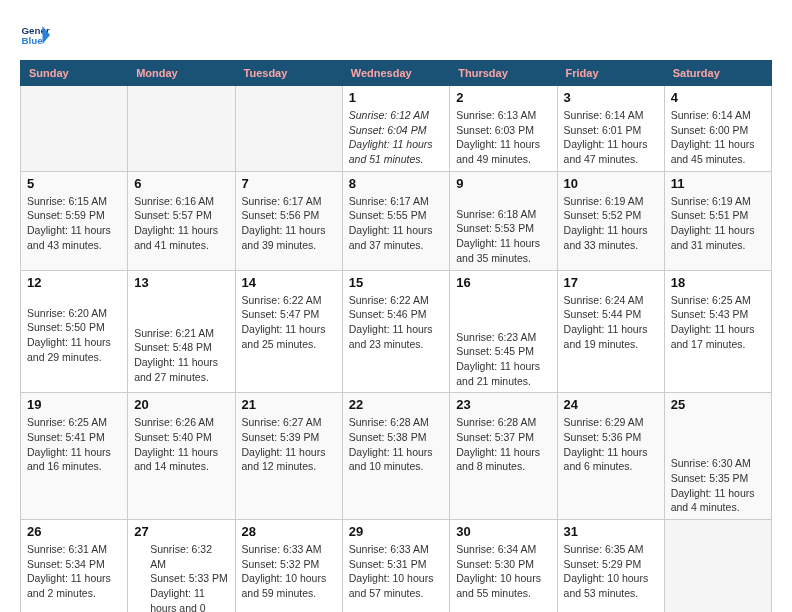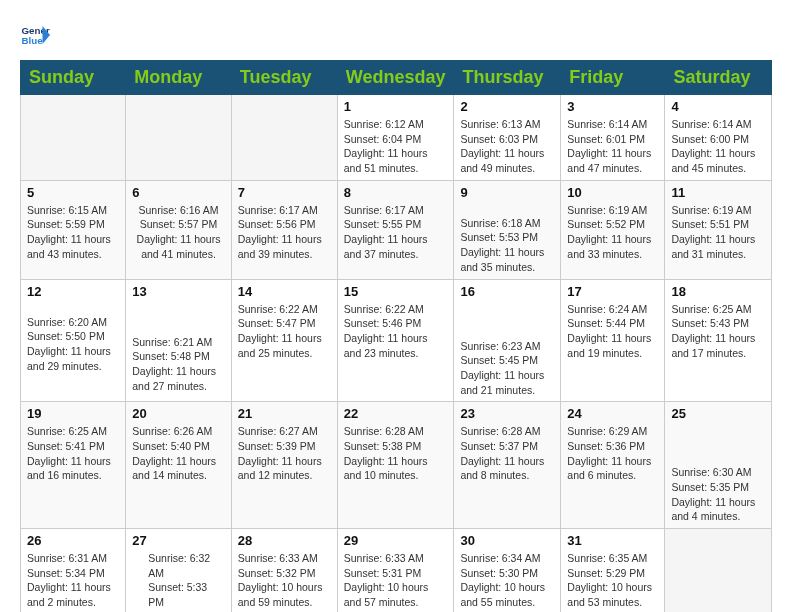--- a/index.html
+++ b/index.html
@@ -37,24 +37,24 @@
       font-size: 15px;
       color: #333;
     }
     .calendar {
       width: 100%;
       border-collapse: collapse;
       border: 1px solid #ccc;
     }
     .calendar th {
       background-color: #1a5276;
-      color: #84cc16;
+      color: #fca5a5;
       text-align: left;
       padding: 6px 8px;
-      font-size: 18px;
+      font-size: 11px;
       border: 1px solid #1a5276;
     }
     .calendar td {
       vertical-align: top;
       padding: 4px 6px;
       border: 1px solid #ccc;
       width: 108px;
       min-height: 80px;
       font-size: 11px;
       color: #222;
@@ -107,21 +107,21 @@
         <th>Saturday</th>
       </tr>
   </thead>
   <tbody id="calendar-body">
   <tr>
         <td class="empty-cell"></td>
         <td class="empty-cell"></td>
         <td class="empty-cell"></td>
         <td>
           <div class="day-number">1</div>
-          <div class="day-info" style="white-space: pre-line;">Sunrise: 6:12 AM
+          <div class="day-info" style="white-space: pre-line; font-style: italic;">Sunrise: 6:12 AM
 Sunset: 6:04 PM
 Daylight: 11 hours and 51 minutes.</div>
         </td>
         <td>
           <div class="day-number">2</div>
           <div class="day-info" style="white-space: pre-line;">Sunrise: 6:13 AM
 Sunset: 6:03 PM
 Daylight: 11 hours and 49 minutes.</div>
         </td>
         <td>
@@ -139,21 +139,21 @@
       </tr>
       <tr>
         <td>
           <div class="day-number">5</div>
           <div class="day-info" style="white-space: pre-line;">Sunrise: 6:15 AM
 Sunset: 5:59 PM
 Daylight: 11 hours and 43 minutes.</div>
         </td>
         <td>
           <div class="day-number">6</div>
-          <div class="day-info" style="white-space: pre-line; text-align: center;">Sunrise: 6:16 AM
+          <div class="day-info" style="white-space: pre-line;">Sunrise: 6:16 AM
 Sunset: 5:57 PM
 Daylight: 11 hours and 41 minutes.</div>
         </td>
         <td>
           <div class="day-number">7</div>
           <div class="day-info" style="white-space: pre-line;">Sunrise: 6:17 AM
 Sunset: 5:56 PM
 Daylight: 11 hours and 39 minutes.</div>
         </td>
         <td>

